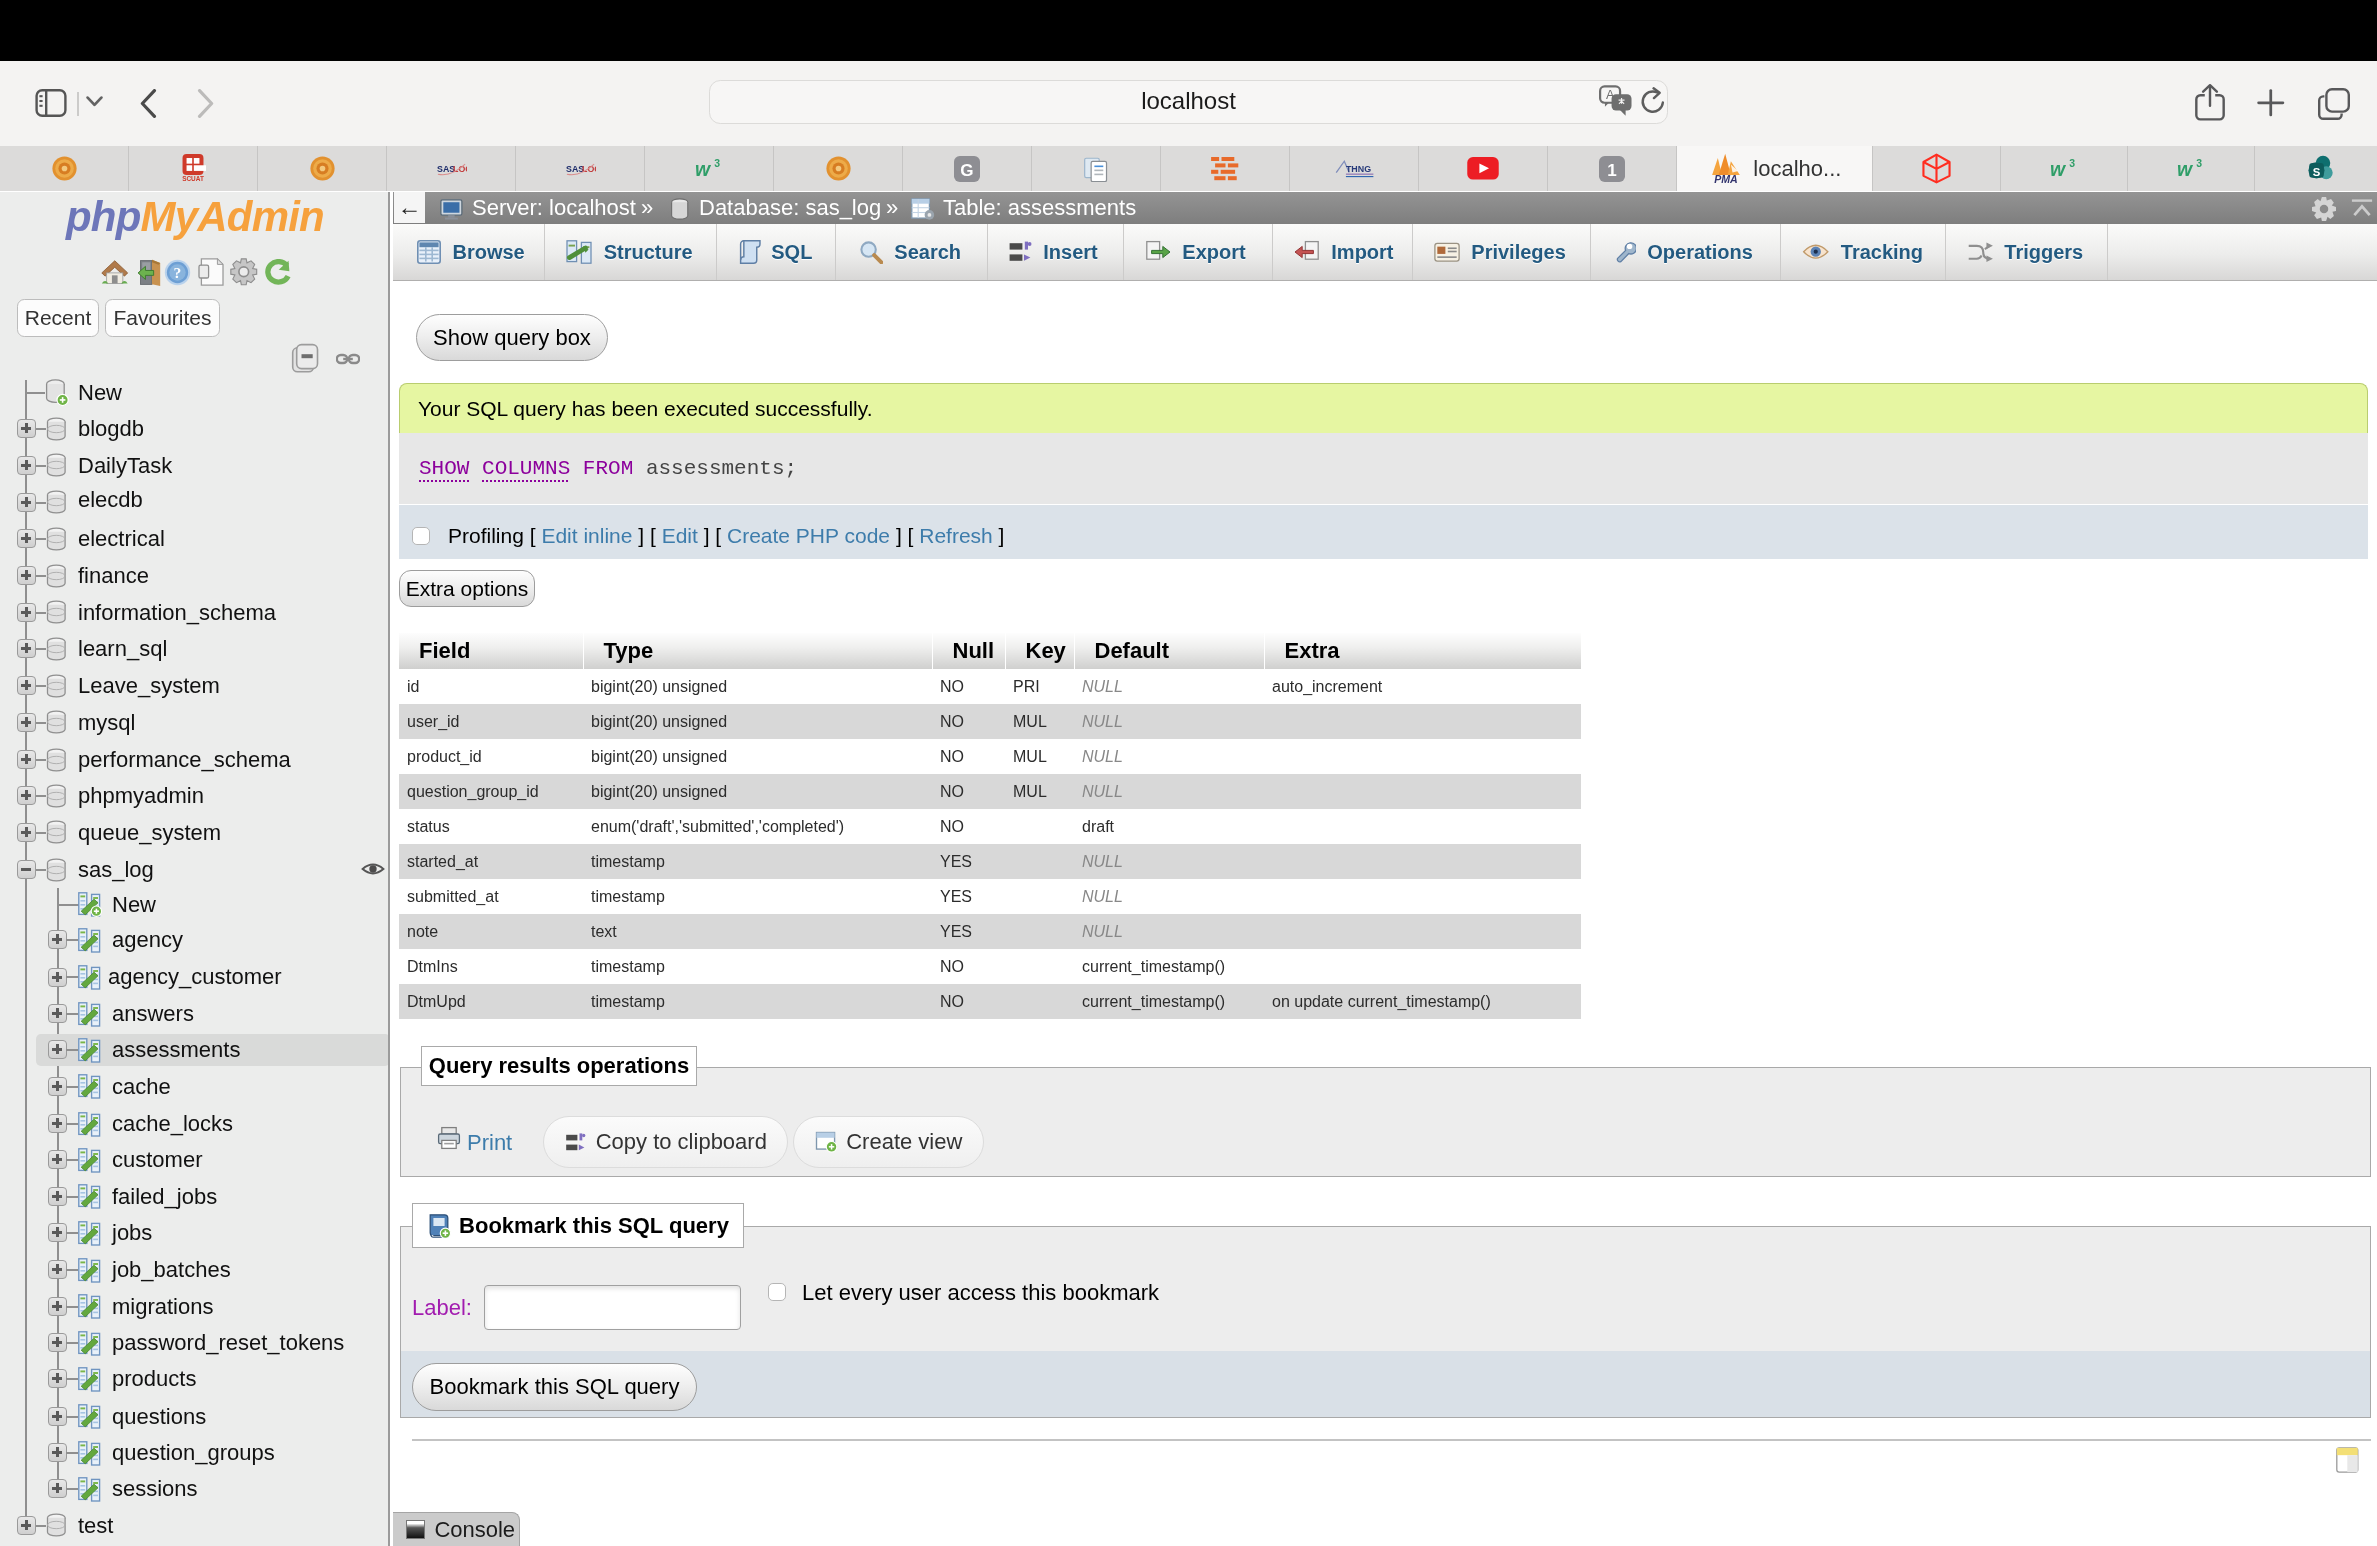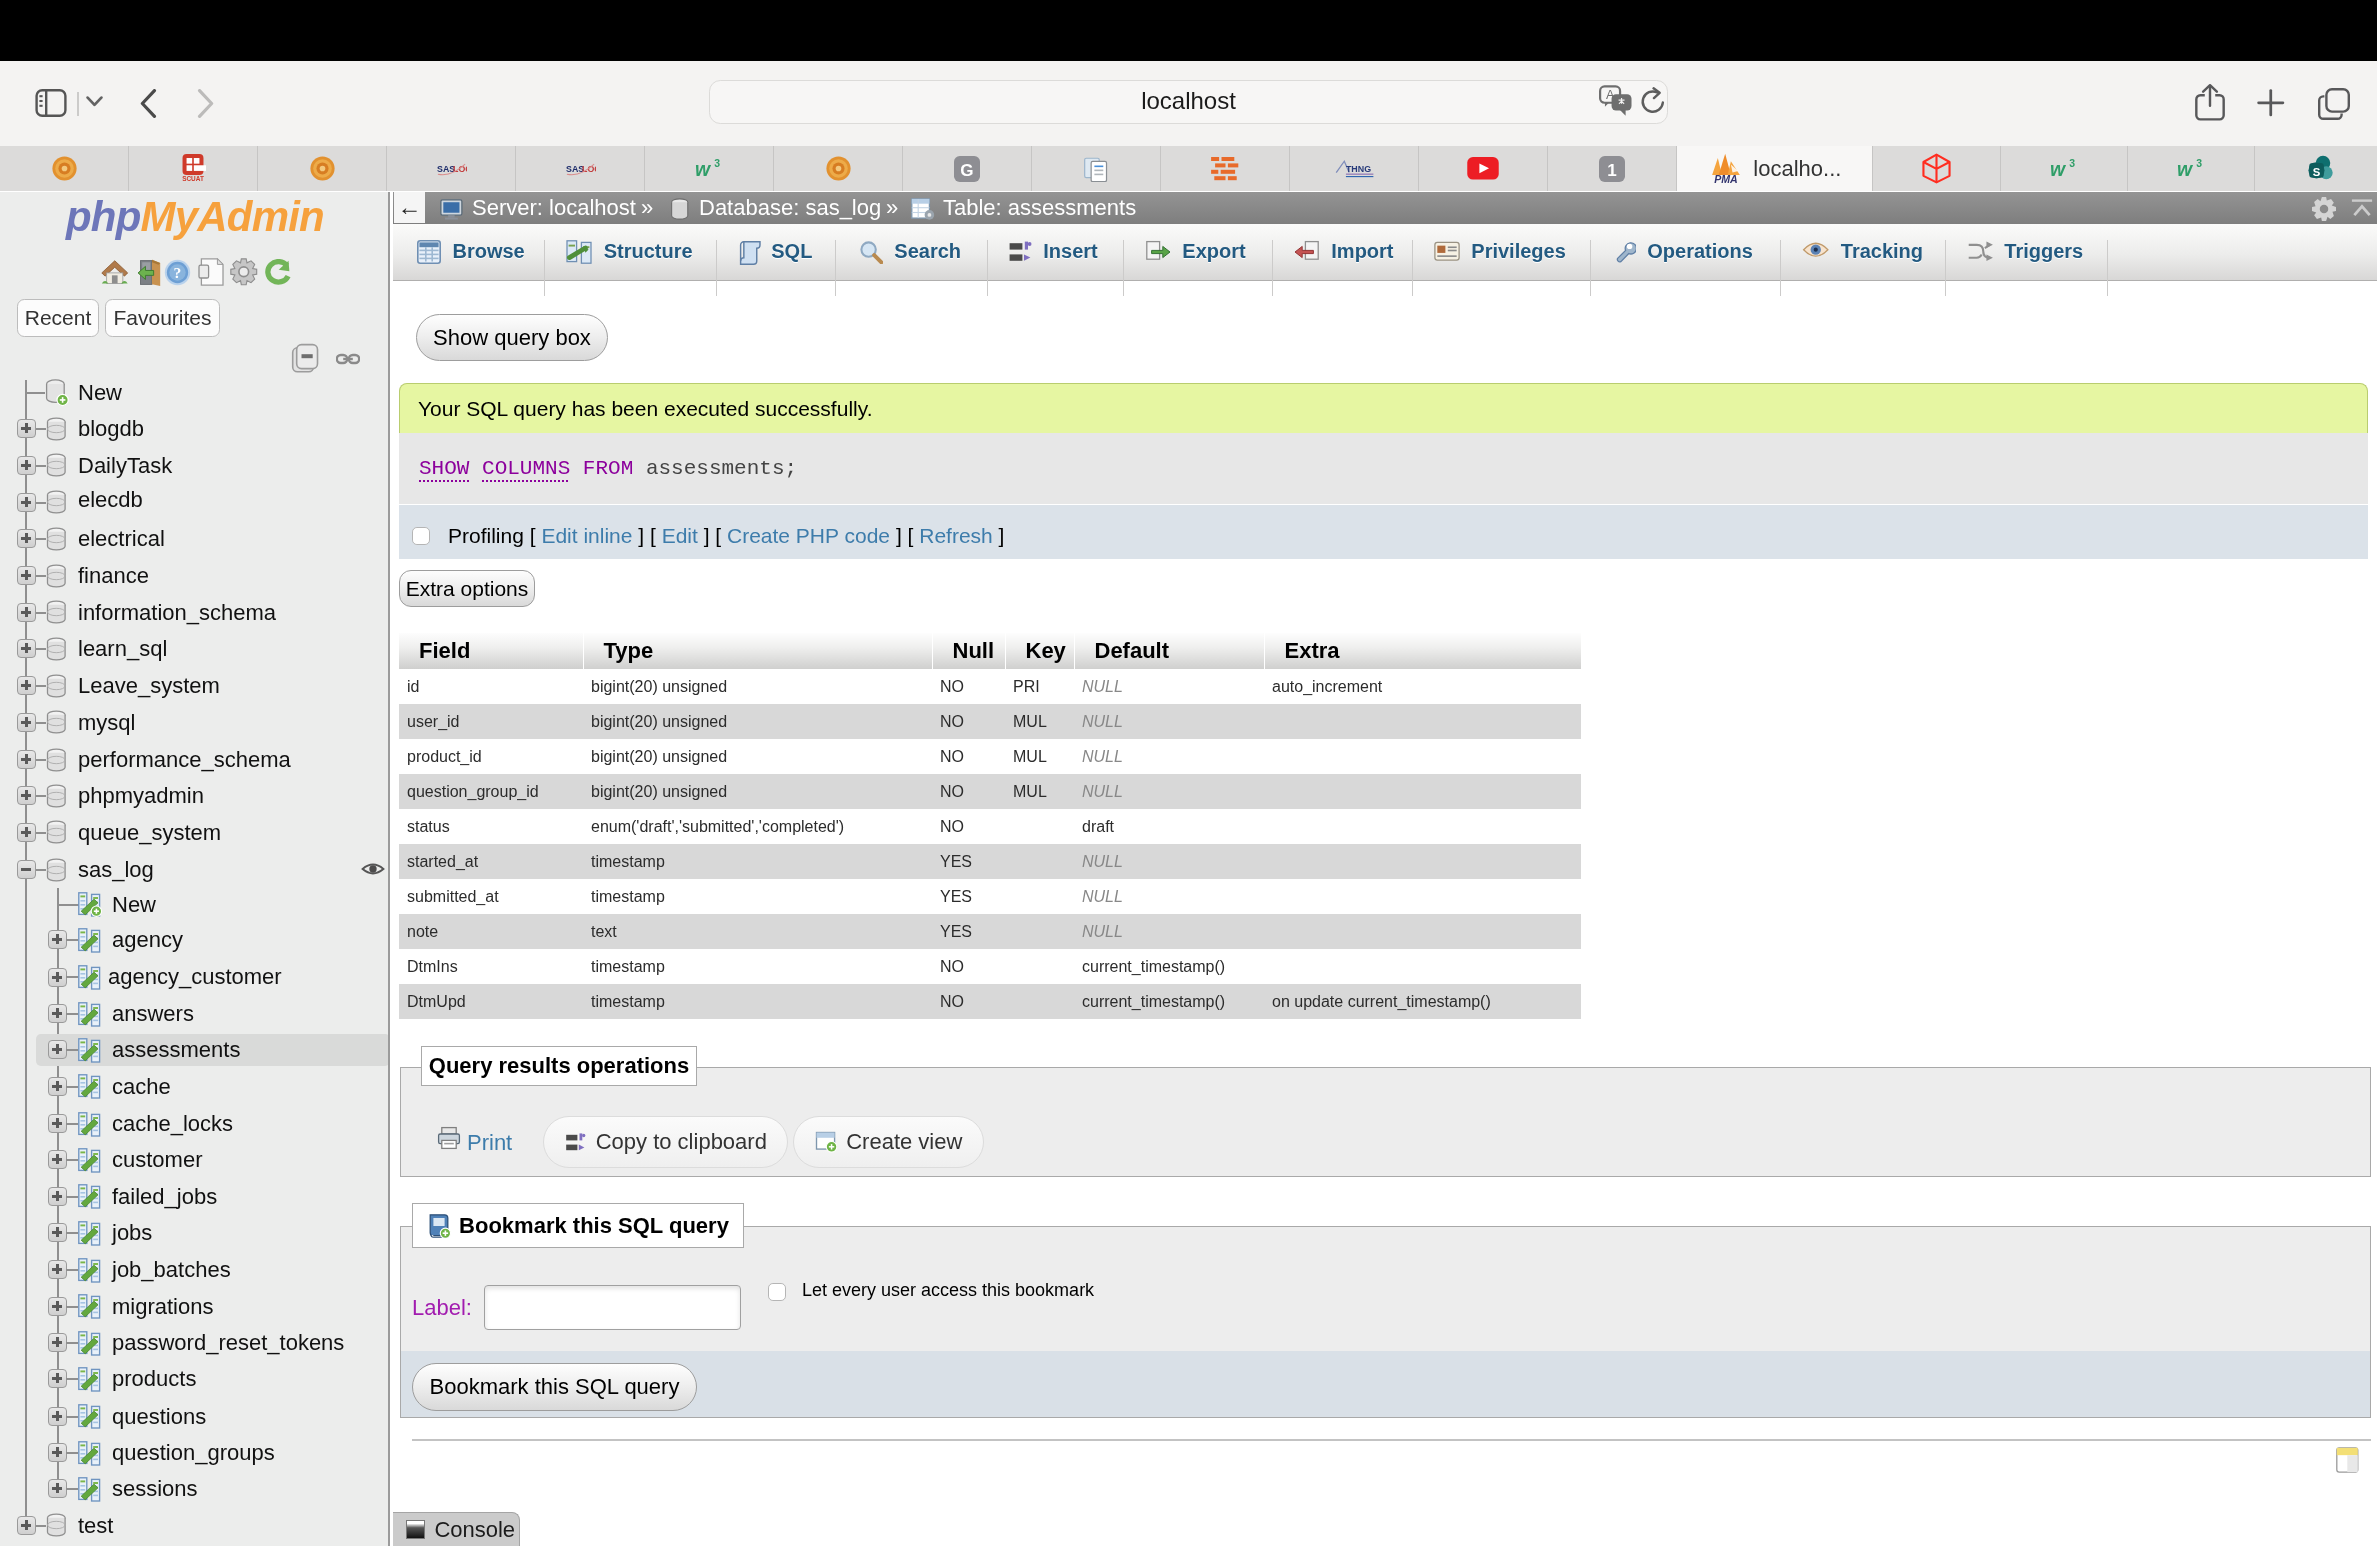--- a/index.html
+++ b/index.html
@@ -25,21 +25,21 @@
 .pm:before{left:3.2px;right:3.2px;top:7.3px;height:2.4px}
 .pm.plus:after{top:3.2px;bottom:3.2px;left:7.3px;width:2.4px}
 .hl{position:absolute;left:36px;width:354px;height:32px;background:#d9dad9;border-radius:4.9px}
 .vline{position:absolute;width:1.6px;background:#8f8f8f}
 .hline{position:absolute;height:1.6px;background:#8f8f8f}
 
 #main{left:393px;top:192px;width:1984px;height:1355px;background:#fff}
 #crumb{left:393px;top:192px;width:1984px;height:32px;background:linear-gradient(#949494,#7e7e7e);color:#fff;font-size:22px}
 #backbtn{left:394px;top:192px;width:31px;height:31px;background:#f5f5f5;color:#222;font-size:24px;text-align:center;line-height:29px}
 #menu{left:393px;top:224px;width:1984px;height:57px;background:linear-gradient(#fbfbfa,#ececeb 55%,#d8d7d6);border-bottom:1.6px solid #b0afae}
-.mtab{position:absolute;top:16px;height:56px;border-right:1.6px solid #cccbca;display:flex;}
+.mtab{position:absolute;top:0;height:56px;border-right:1.6px solid #cccbca;display:flex;align-items:center}
 .mtab span{font-weight:bold;font-size:20px;color:#235a81;text-shadow:0 0.8px 0 #fff}
 .pill{position:absolute;border:1.6px solid #9d9d9d;border-radius:808px;background:linear-gradient(#fefefe,#efefef 45%,#d9d9d9);color:#000;display:flex;align-items:center;justify-content:center}
 .pill.lite{border:1.6px solid #dcdcdc;background:linear-gradient(#fbfbfb,#efefef)}
 .rbtn{position:absolute;border:1.6px solid #9d9d9d;border-radius:12px;background:linear-gradient(#fdfdfd,#efefef 45%,#d9d9d9);color:#000;display:flex;align-items:center;justify-content:center}
 #success{left:399px;top:383px;width:1969px;height:50px;background:#e6f6a2;border:1.6px solid #b9cd6f;border-bottom:none;border-radius:8px 8px 0 0;font-size:21px;color:#000;line-height:49px;padding-left:18px}
 #sqlbox{left:399px;top:433px;width:1969px;height:71px;background:#e7e7e7;font-family:"Liberation Mono",monospace;font-size:21px;line-height:71px;padding-left:20px}
 #profrow{left:399px;top:505px;width:1969px;height:54px;background:#dbe2e9;font-size:21px;line-height:61px}
 .link{color:#3d7cab;text-decoration:none}
 .kw{color:#8c009c;text-decoration:underline dotted 1.6px;text-underline-offset:5.7px}
 .kw2{color:#8c009c}
@@ -971,21 +971,21 @@
       <path d="M4 2 L22 2 A 4 4 0 0 1 26 6 L26 28 L8 28 A 4 4 0 0 1 4 24 Z" fill="#4f81b8" stroke="#2c4f77" stroke-width="1.6"></path>
       <path d="M8 28 L26 28 L26 30 L8 30 A 3 3 0 0 1 5 27" fill="#fff" stroke="#2c4f77" stroke-width="1.4"></path>
       <rect x="8" y="6" width="14" height="10" fill="#dce8f4"></rect>
       <circle cx="23" cy="25" r="6.4" fill="#6fb446" stroke="#fff" stroke-width="1.4"></circle>
       <line x1="23" y1="21.6" x2="23" y2="28.4" stroke="#fff" stroke-width="2"></line>
       <line x1="19.6" y1="25" x2="26.4" y2="25" stroke="#fff" stroke-width="2"></line>
     </svg>Bookmark this SQL query</div>
 <span class="abs" style="left:412px;top:1295px;font-size:22px;color:#a21caf">Label:</span>
 <span class="abs" style="left:484px;top:1285px;width:257px;height:45px;background:#fff;border:1.6px solid #a0a0a0;border-radius:4px;box-shadow:inset 0 2.4px 4.9px rgba(0,0,0,0.12)"></span>
 <span class="abs" style="left:768px;top:1283px;width:18px;height:18px;background:#fff;border:1.6px solid #b5b5b5;border-radius:4.9px"></span>
-<span class="abs" style="left:802px;top:1280px;font-size:18px;color:#000">Let every user access this bookmark</span>
+<span class="abs" style="left:802px;top:1280px;font-size:22px;color:#000">Let every user access this bookmark</span>
 <div class="abs pill" style="left:412px;top:1363px;width:285px;height:48px;font-size:22px">Bookmark this SQL query</div>
 <div class="abs" style="left:412px;top:1439px;width:1959px;height:1.6px;background:#c3c3c3"></div>
 <svg class="abs" style="left:2336px;top:1447px" width="22.6" height="26" viewBox="0 0 28 32">
     <rect x="1" y="1" width="26" height="30" rx="3" fill="#fff" stroke="#9a9a9a" stroke-width="1.6"></rect>
     <rect x="1" y="1" width="26" height="9" fill="#f3df76"></rect>
     <rect x="14" y="10" width="13" height="21" fill="#e8e8e8"></rect>
   </svg>
 <div class="abs" id="console"><span style="display:inline-block;width:19.4px;height:19.4px;background:linear-gradient(#fff 15%,#555 40%,#111);border:0.8px solid #777;margin:0 9px 0 13px"></span>Console</div>
 
 

